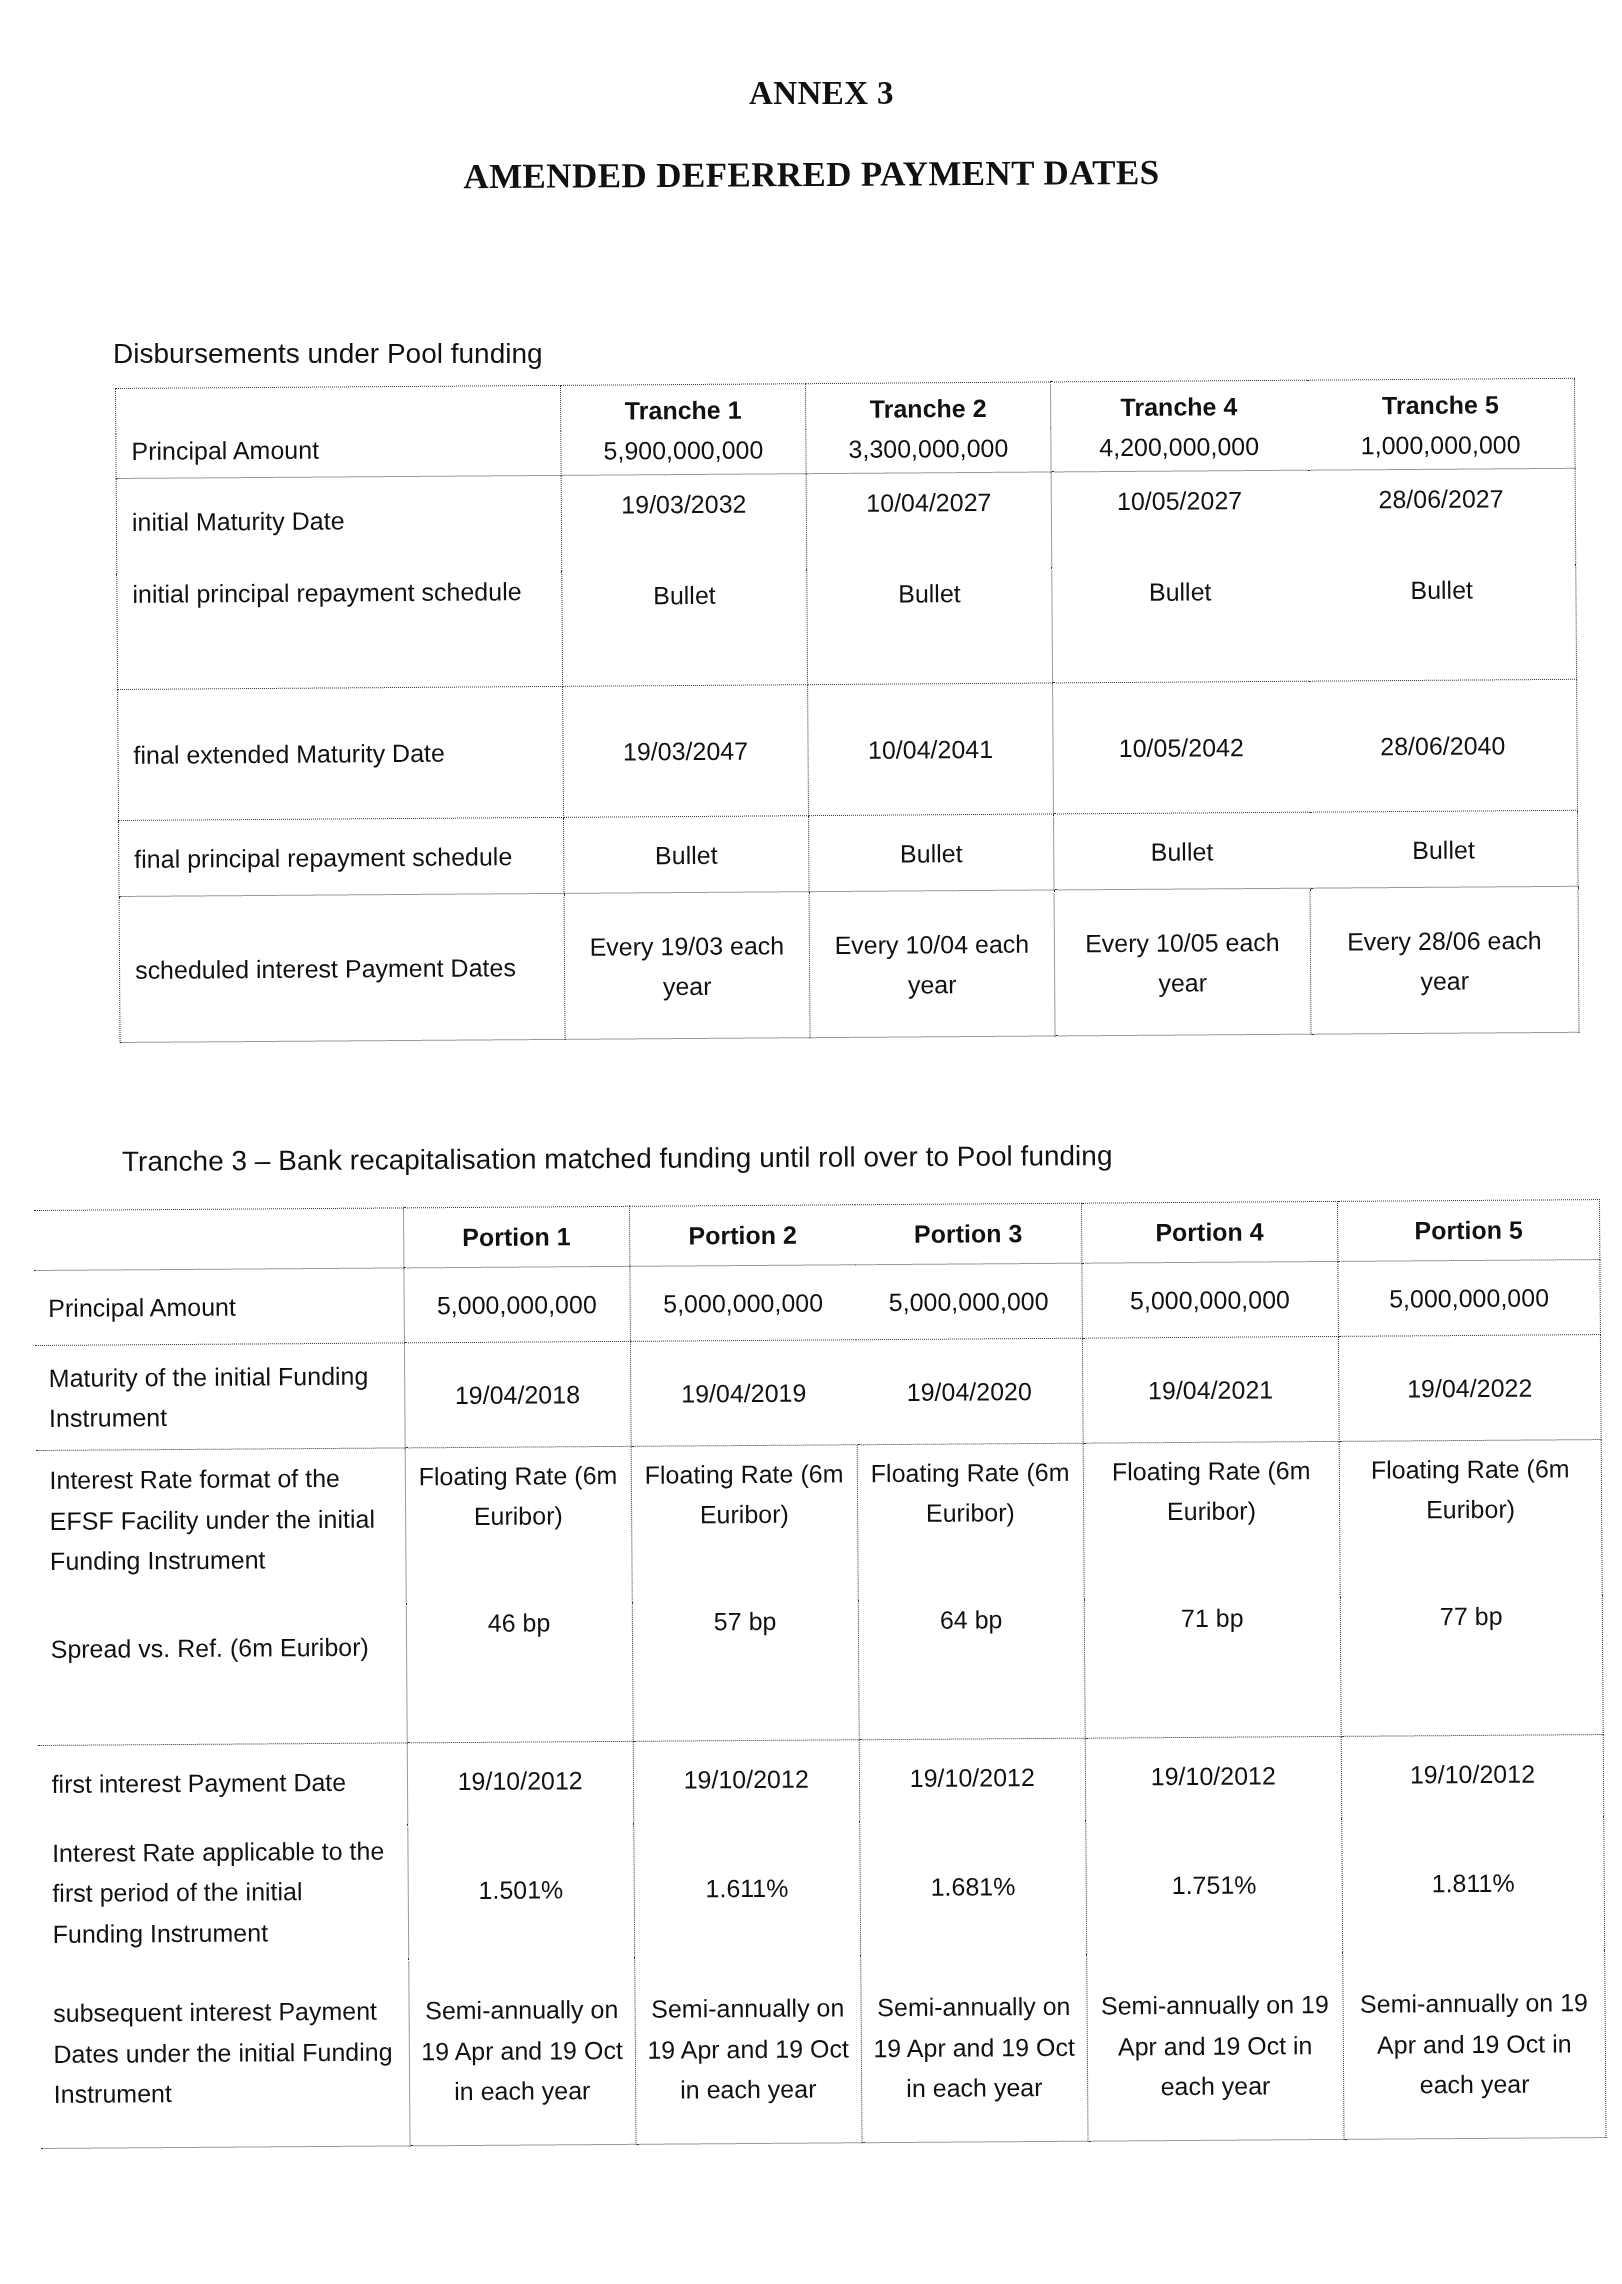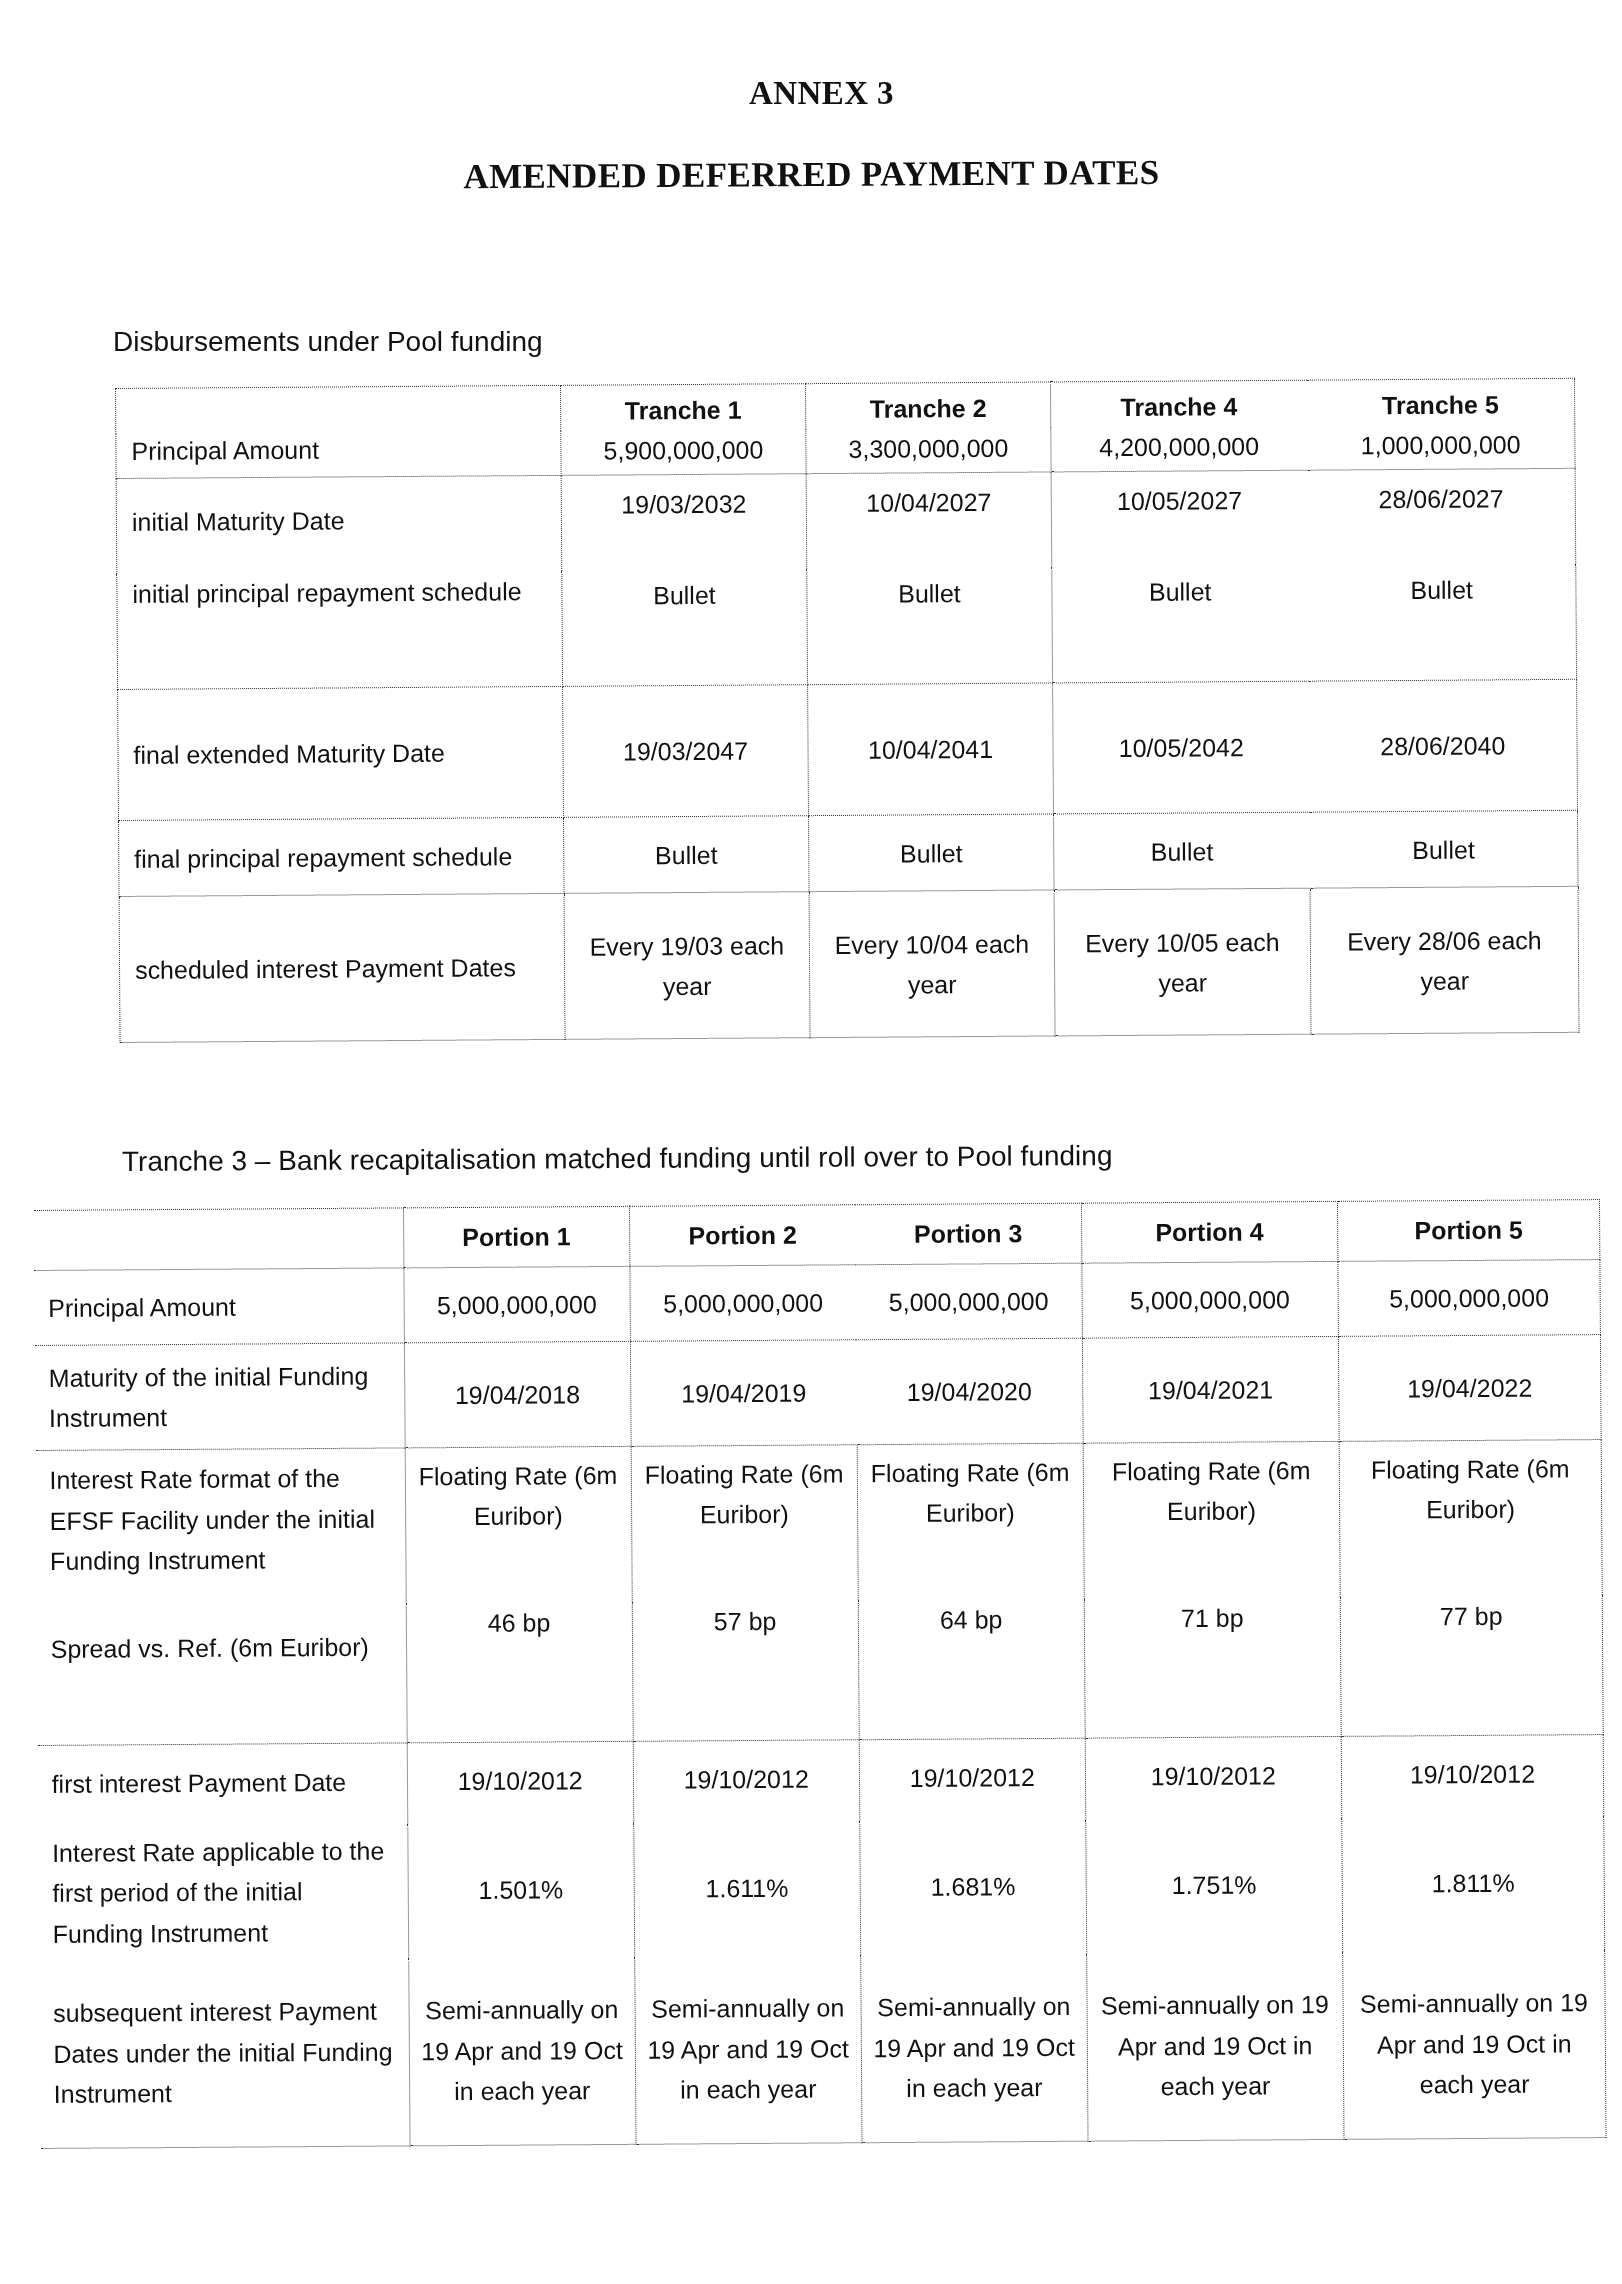--- a/index.html
+++ b/index.html
@@ -40,21 +40,21 @@
       font-weight: bold;
       font-size: 35px;
       letter-spacing: 0.4px;
       transform: rotate(-0.35deg);
     }
     .section-heading {
       position: absolute;
       font-size: 28px;
       font-family: "Liberation Sans", "DejaVu Sans", sans-serif;
     }
-    .sec1 { left: 113px; top: 326px; }
+    .sec1 { left: 113px; top: 338px; }
     .sec2 { left: 122px; top: 1146px; transform: rotate(-0.35deg); transform-origin: left center; }
 
     table.grid {
       position: absolute;
       border-collapse: collapse;
       table-layout: fixed;
       font-size: 25px;
       font-family: "Liberation Sans", "DejaVu Sans", sans-serif;
       transform: rotate(-0.4deg);
       transform-origin: left top;

